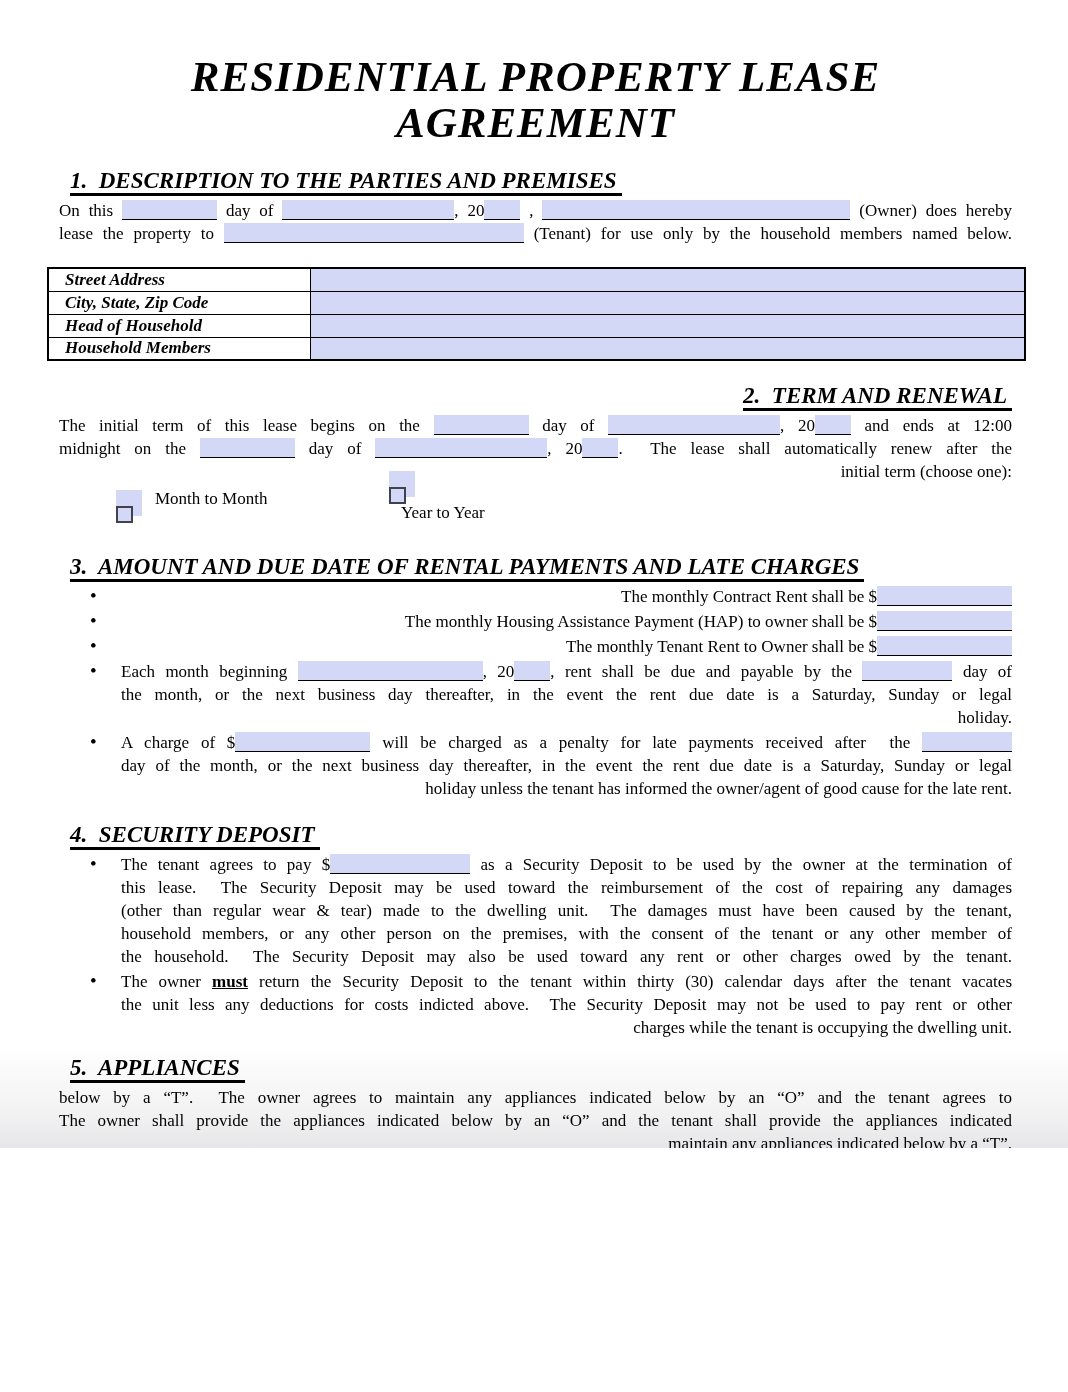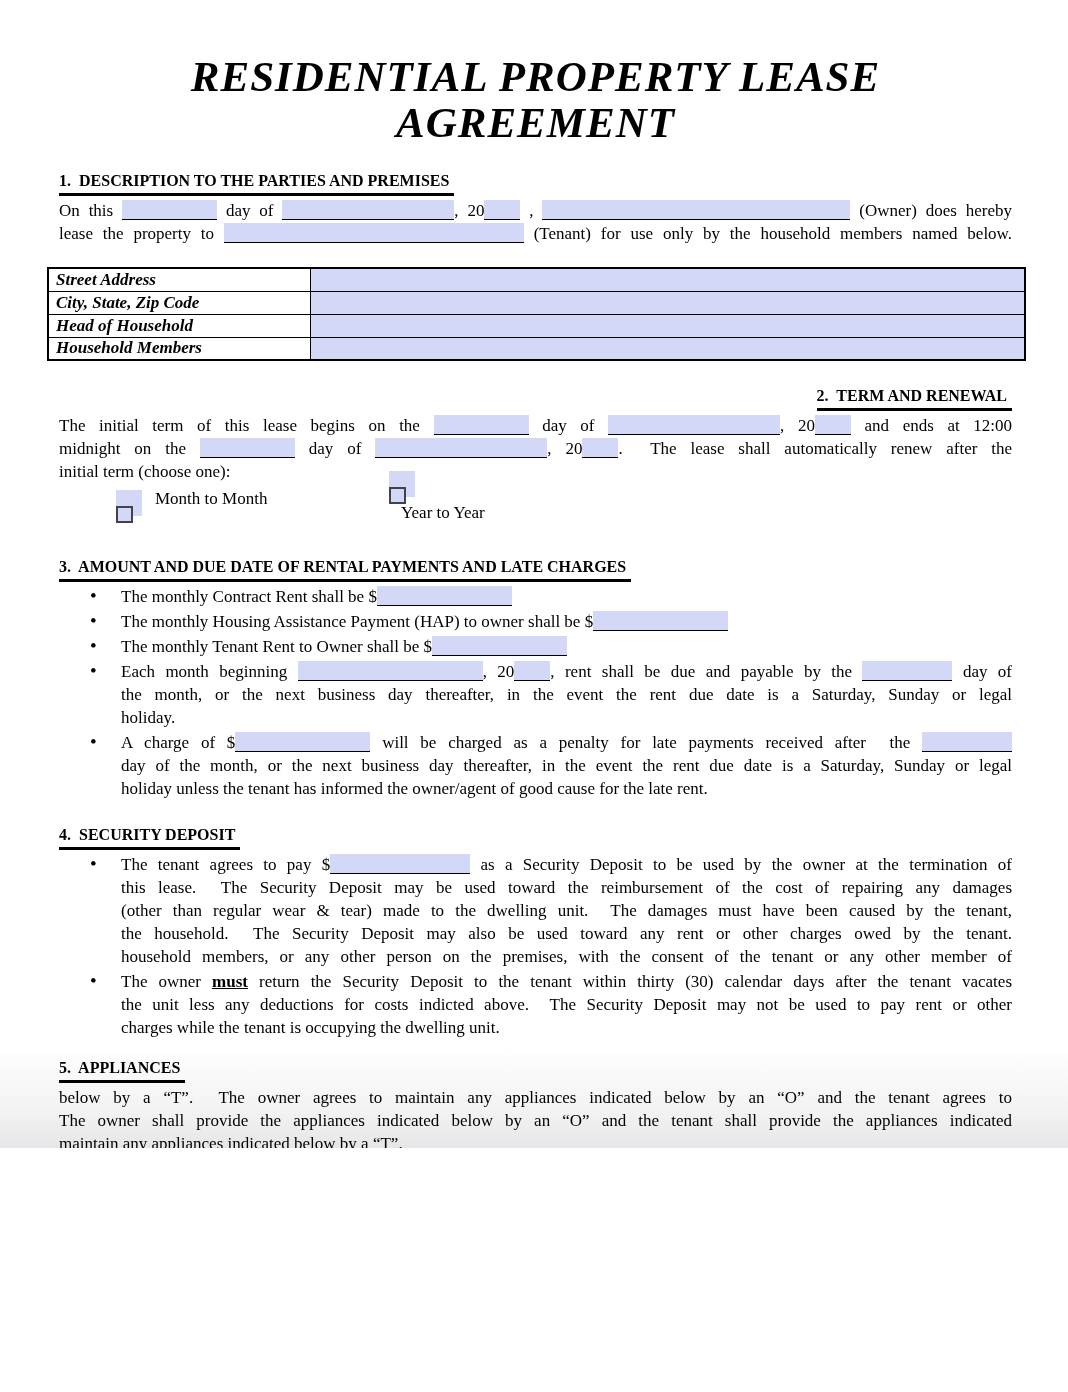--- a/index.html
+++ b/index.html
@@ -24,31 +24,31 @@
   .t{white-space:pre-wrap;}
 
   .title{
     text-align:center;
     font-size:43px;line-height:46px;
     font-weight:bold;font-style:italic;
     letter-spacing:1px;
     margin:0;
   }
 
-  .sec-h{font-size:16px;line-height:22px;font-weight:bold;}
+  .sec-h{font-size:23px;line-height:22px;font-weight:bold;font-style:italic;margin-left:11px;}
   .sec-h .hx{border-bottom:3px solid #000;padding:0 5px 1px 0;display:inline-block;}
   .s1h{margin-top:24px;}
   .s2h{margin-top:24px;text-align:right;}
   .s3h{margin-top:30px;}
   .s4h{margin-top:24px;}
   .s5h{margin-top:18px;}
 
   .body-txt{font-size:17px;line-height:23px;}
   .jline{text-align:justify;text-align-last:justify;}
-  .pline{text-align:left;}
+  .pline{text-align:right;}
   .para{margin-top:3px;}
 
   .fld{
     display:inline-block;
     background:var(--field-fill);
     border-bottom:1.5px solid #000;
     height:20px;
     vertical-align:-4px;
   }
   .w36{width:36px}.w90{width:90px}.w95{width:95px}
@@ -57,21 +57,21 @@
 
   
   .tbl1{
     border-collapse:collapse;border:2px solid #000;
     width:979px;margin:22px 0 0 -12px;
     table-layout:fixed;
   }
   .tbl1 td{border:1px solid #000;height:23px;padding:0;}
   .tbl1 .lbl{
     width:262px;font-size:17px;font-weight:bold;font-style:italic;
-    padding-left:7px;background:#fff;
+    padding-left:16px;background:#fff;
   }
   .tbl1 .val{background:var(--field-fill);}
 
   
   ul.bullets{list-style:none;margin:3px 0 0;padding:0;}
   ul.bullets li{position:relative;padding-left:62px;margin:0 0 2px;}
   ul.bullets li::before{
     content:"\2022";position:absolute;left:31px;top:-1px;
     font-size:19px;
   }
@@ -193,22 +193,22 @@
         <div class="pline"><span class="t">holiday unless the tenant has informed the owner/agent of good cause for the late rent.</span></div>
       </li>
     </ul>
 
     <div class="sec-h s4h"><span class="hx t">4.  SECURITY DEPOSIT</span></div>
     <ul class="bullets body-txt">
       <li>
         <div class="jline"><span class="t">The tenant agrees to pay $</span><span class="fld w140"></span> <span class="t">as a Security Deposit to be used by the owner at the termination of</span></div>
         <div class="jline"><span class="t">this lease.  The Security Deposit may be used toward the reimbursement of the cost of repairing any damages</span></div>
         <div class="jline"><span class="t">(other than regular wear &amp; tear) made to the dwelling unit.  The damages must have been caused by the tenant,</span></div>
+        <div class="jline"><span class="t">household members, or any other person on the premises, with the consent of the tenant or any other member of</span></div>
         <div class="jline"><span class="t">the household.  The Security Deposit may also be used toward any rent or other charges owed by the tenant.</span></div>
-        <div class="jline"><span class="t">household members, or any other person on the premises, with the consent of the tenant or any other member of</span></div>
       </li>
       <li>
         <div class="jline"><span class="t">The owner</span> <span class="must t">must</span> <span class="t">return the Security Deposit to the tenant within thirty (30) calendar days after the tenant vacates</span></div>
         <div class="jline"><span class="t">the unit less any deductions for costs indicted above.  The Security Deposit may not be used to pay rent or other</span></div>
         <div class="pline"><span class="t">charges while the tenant is occupying the dwelling unit.</span></div>
       </li>
     </ul>
 
     <div class="sec-h s5h"><span class="hx t">5.  APPLIANCES</span></div>
     <div class="body-txt para">

